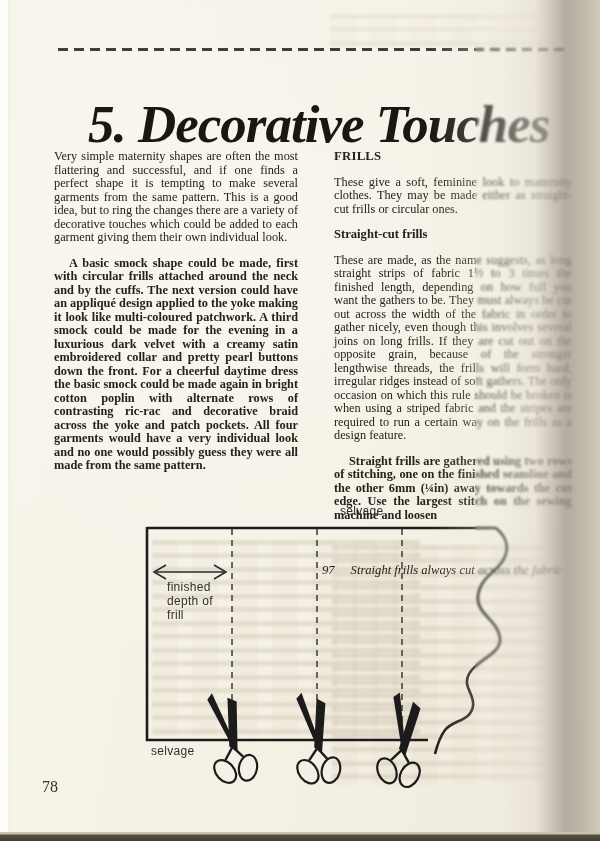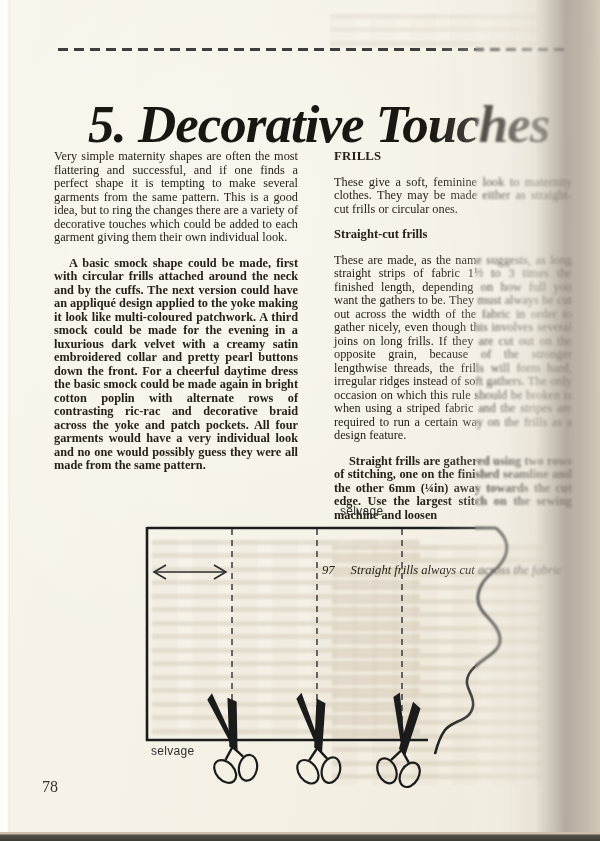--- a/index.html
+++ b/index.html
@@ -130,20 +130,21 @@
       <polygon points="1,6 -13,-50 -7,-55 3,-2" fill="#1b1b1b"></polygon>
       <polygon points="-3,1 7,-47 15,-41 4,7" fill="#1b1b1b"></polygon>
       <line x1="0" y1="2" x2="-10" y2="13" stroke="#1b1b1b" stroke-width="2.4"></line>
       <line x1="0" y1="2" x2="8" y2="14" stroke="#1b1b1b" stroke-width="2.4"></line>
       <ellipse cx="-13" cy="24" rx="9" ry="13" transform="rotate(-28 -13 24)" fill="none" stroke="#1b1b1b" stroke-width="2.2"></ellipse>
       <ellipse cx="10" cy="26" rx="9" ry="13" transform="rotate(24 10 26)" fill="none" stroke="#1b1b1b" stroke-width="2.2"></ellipse>
     </g>
   </svg>
   <div class="fig-label lbl-selvage-top">selvage</div>
   <div class="fig-label lbl-selvage-bottom">selvage</div>
+  <div class="fig-label lbl-depth">finished depth of frill</div>
 </div>
 
 <div class="page-number">78</div>
 
 <div class="shade-blur"></div>
 <div class="shade-right"></div>
 <div class="edge-left"></div>
 <div class="edge-bottom"></div>
 
 </body></html>

